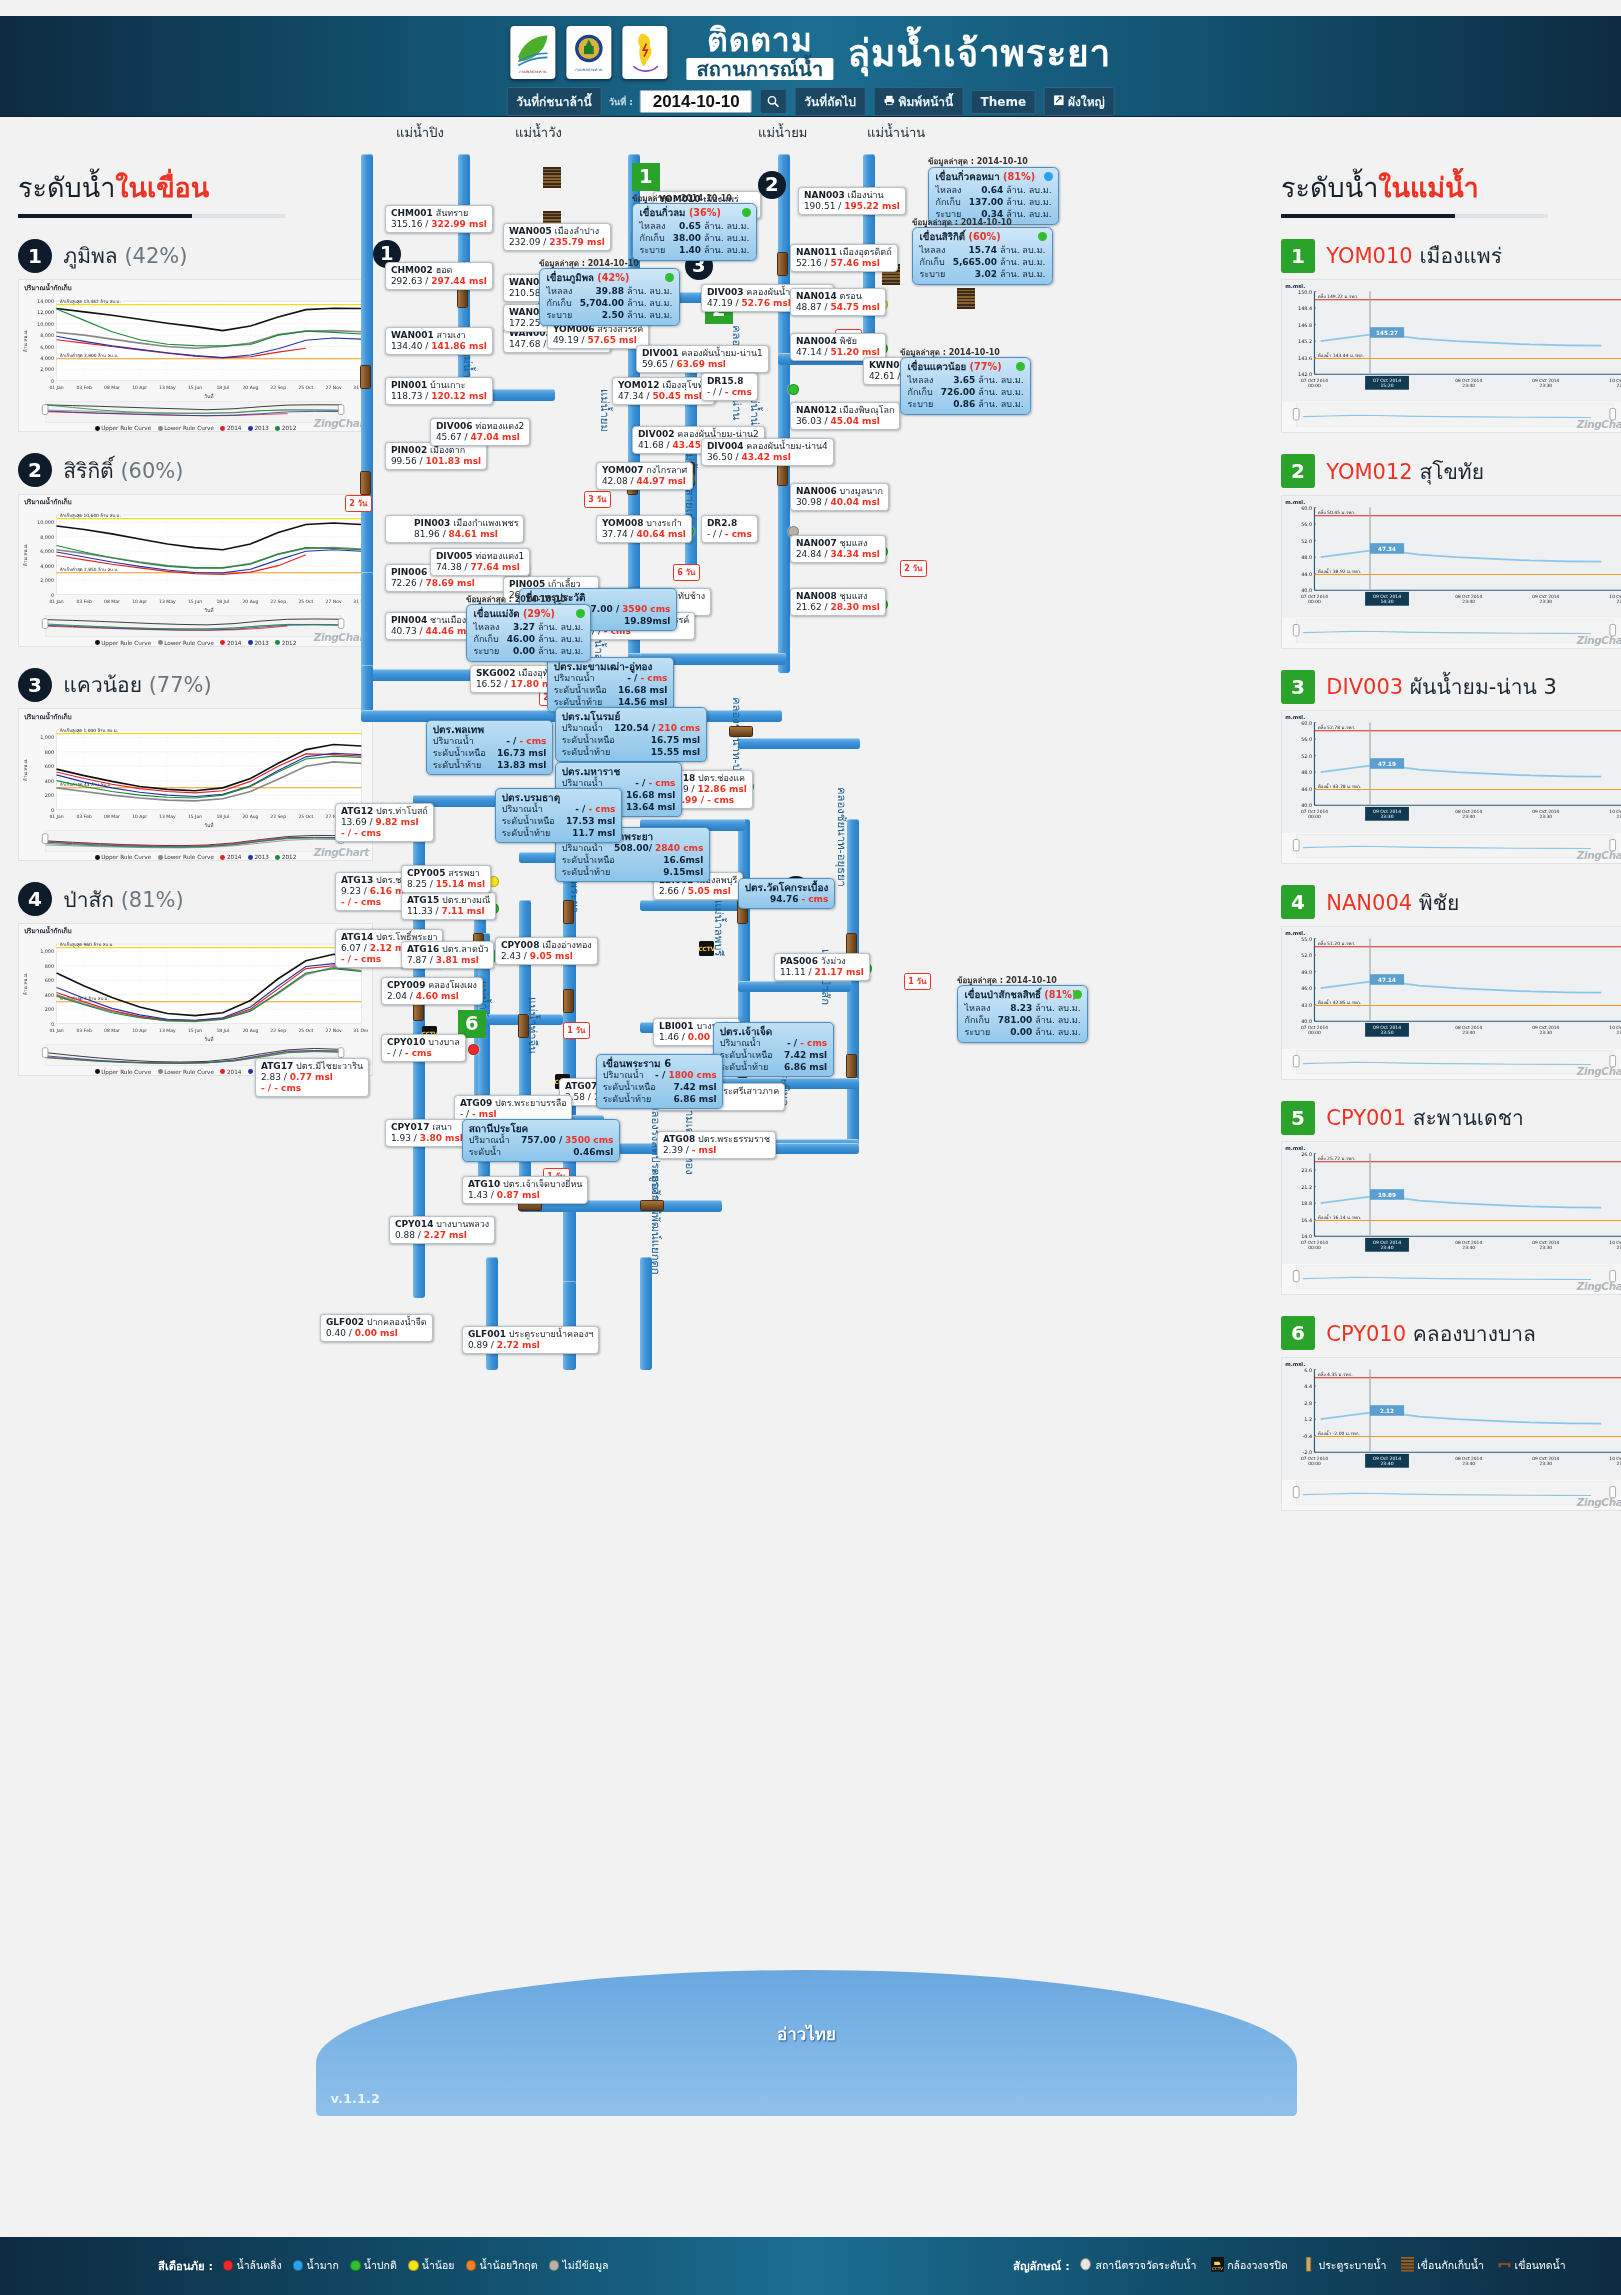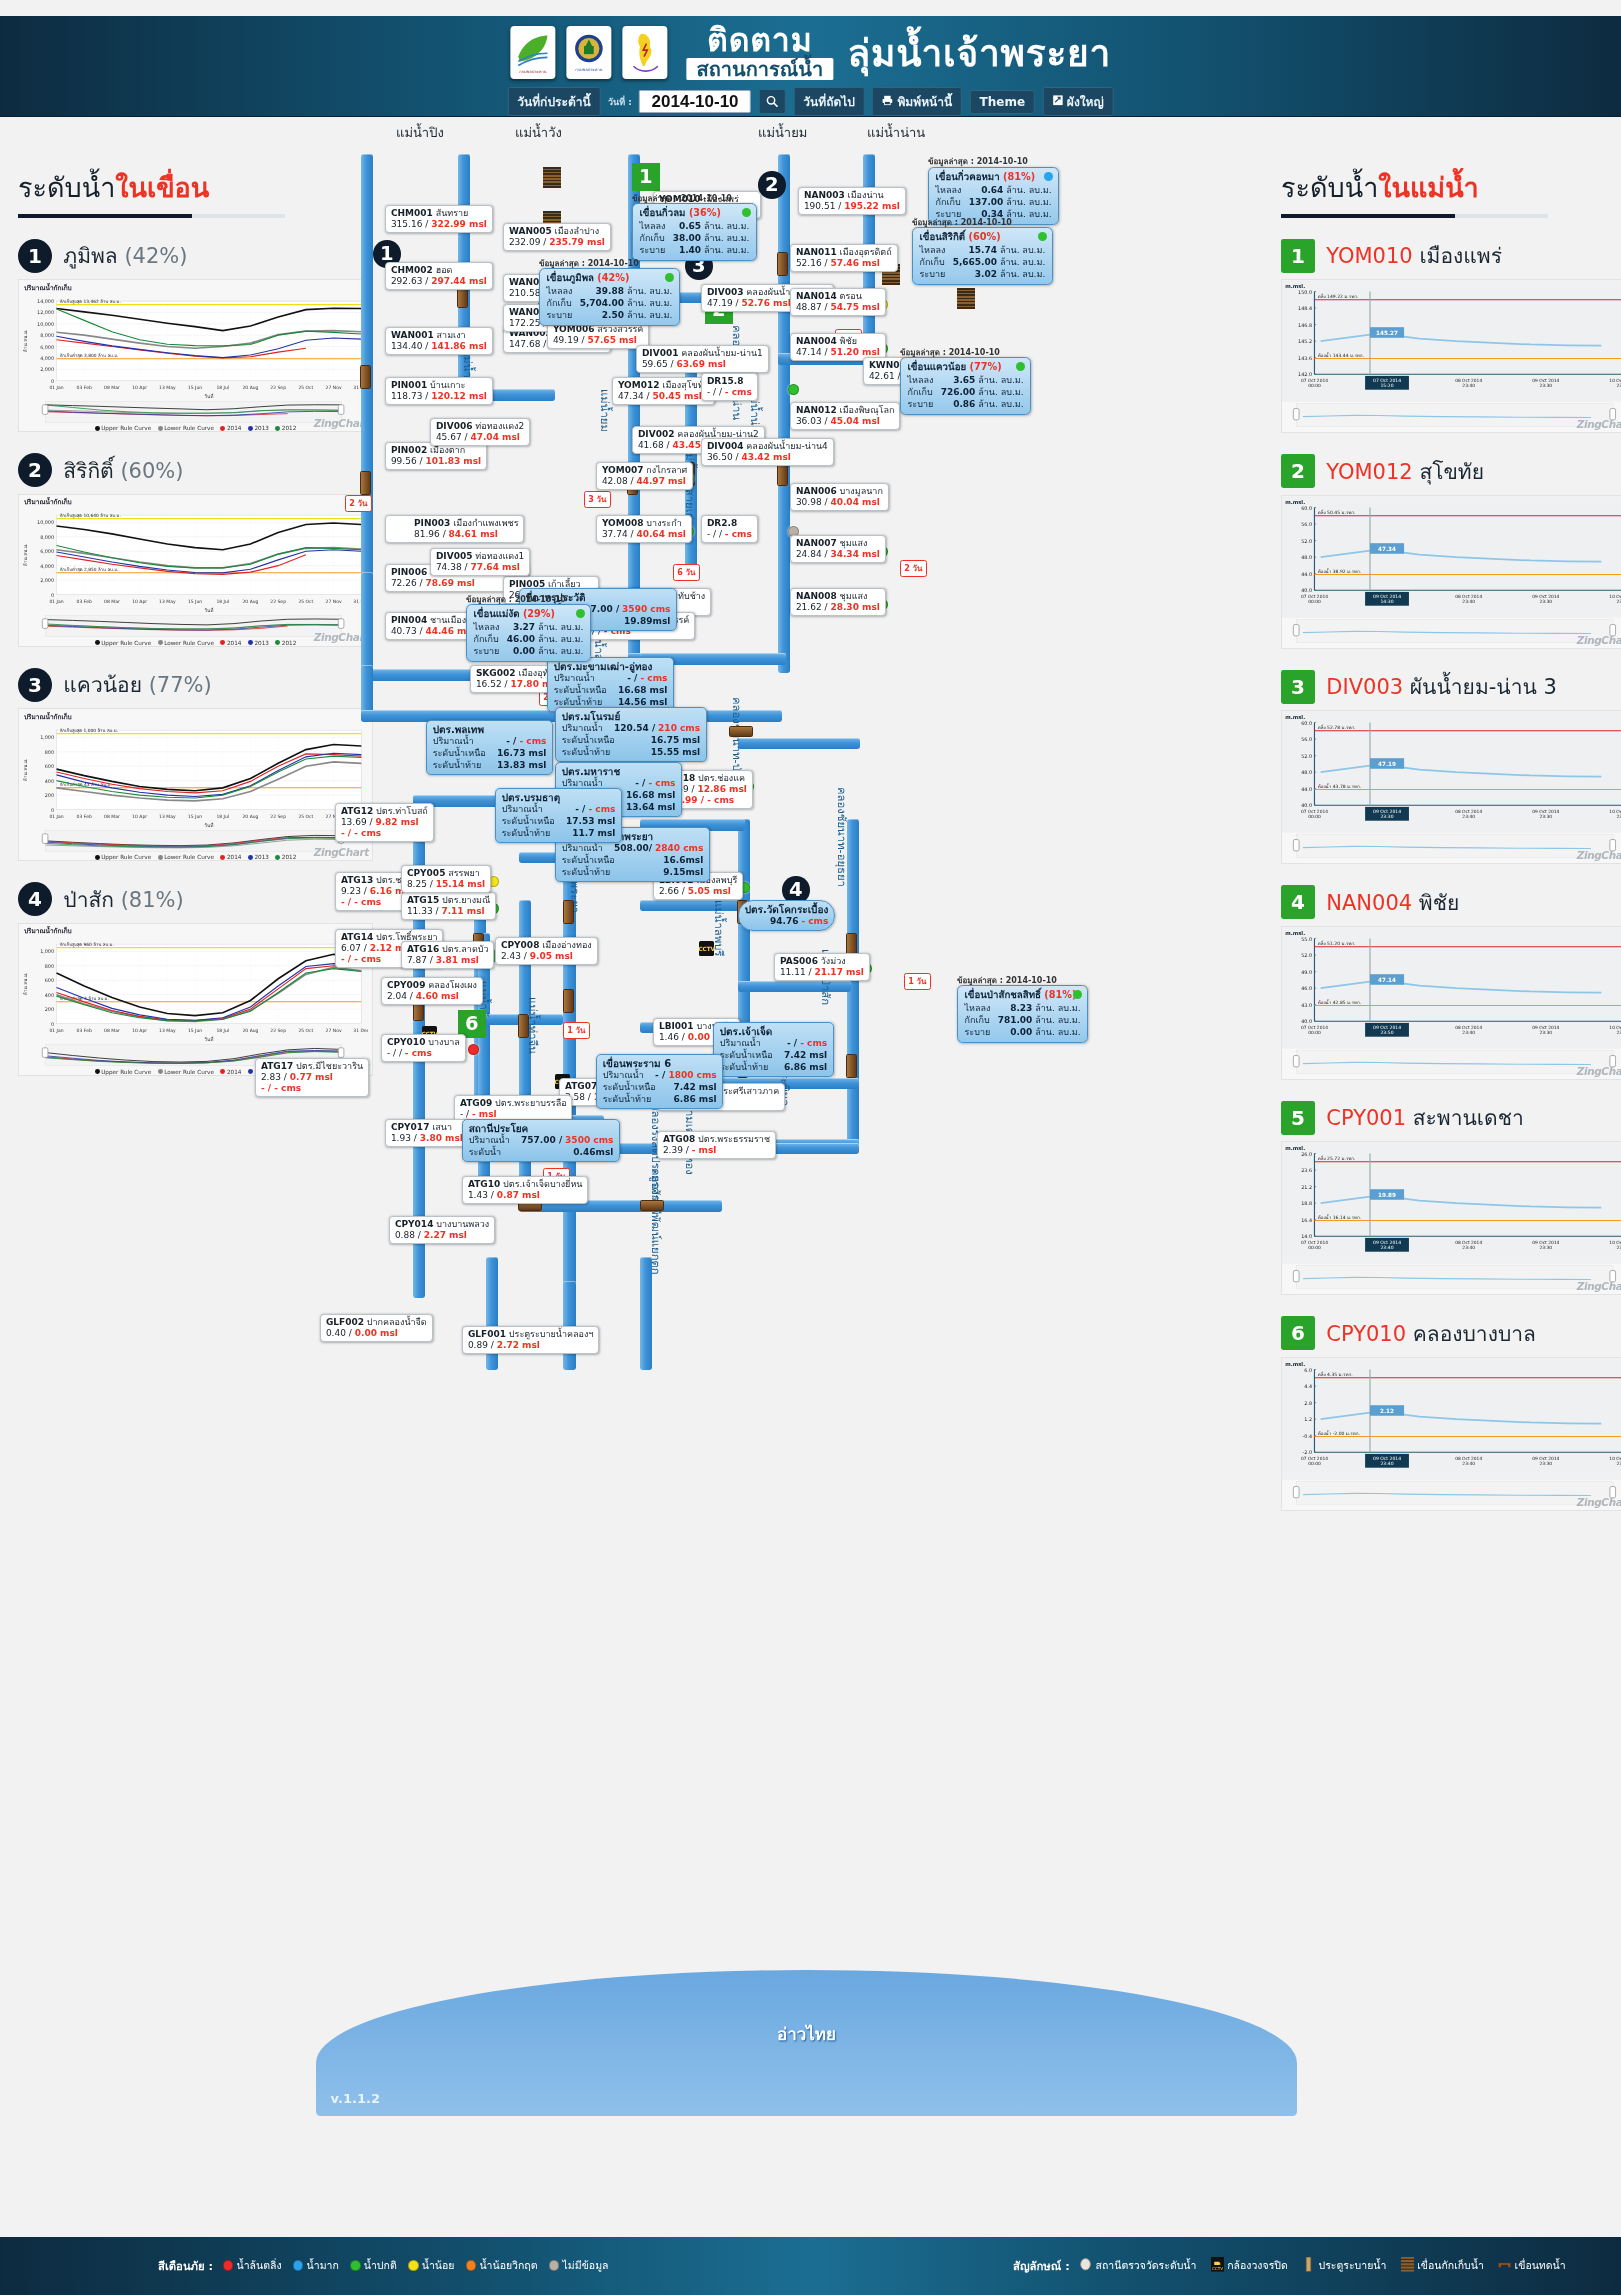--- a/index.html
+++ b/index.html
@@ -183,21 +183,21 @@
     <div class="ttl-wrap">
       <div class="ttl-stack">
         <div class="ttl-1">ติดตาม</div>
         <div class="ttl-2">สถานการณ์น้ำ</div>
       </div>
       <div class="ttl-big">ลุ่มน้ำเจ้าพระยา</div>
     </div>
   </div>
 
   <div class="toolbar">
-    <div class="tb-btn">วันที่ก่ประต้านี้</div>
+    <div class="tb-btn">วันที่ก่ชนาล้านี้</div>
     <div class="tb-label">วันที่ :</div>
     <input class="tb-date" value="2014-10-10" style="">
     <div class="tb-sq">
       <svg width="13" height="13" viewBox="0 0 16 16">
           <circle cx="6.5" cy="6.5" r="4.5" stroke="#fff" stroke-width="1.8" fill="none"></circle>
           <line x1="10" y1="10" x2="14.5" y2="14.5" stroke="#fff" stroke-width="2"></line>
         </svg>
     </div>
     <div class="tb-btn">วันที่ถัดไป</div>
     <div class="tb-btn">
@@ -1291,21 +1291,21 @@
         <span class="gt">สถานีประโยค</span>
         <span class="rowl">
           <span>ปริมาณน้ำ</span>
           <span><span class="v">757.00 /</span> <span class="red">3500 cms</span></span>
         </span>
         <span class="rowl">
           <span>ระดับน้ำ</span>
           <span class="v">0.46msl</span>
         </span>
       </div>
-      <div class="gpanel" style="left: 438px; top: 778px; border-radius: 15px;">
+      <div class="gpanel" style="left: 438px; top: 756px;">
         <span class="gt">ปตร.วัดโคกระเบื้อง</span>
         <span class="rowl">
           <span></span>
           <span><span class="v">94.76</span> <span class="red">- cms</span></span>
         </span>
       </div>
     </div>
   <div id="rpanel-layer">
       <div class="rstamp" style="left: 628px; top: 33px;">ข้อมูลล่าสุด : 2014-10-10</div>
       <div class="rpanel" style="left: 628px; top: 45px;">

